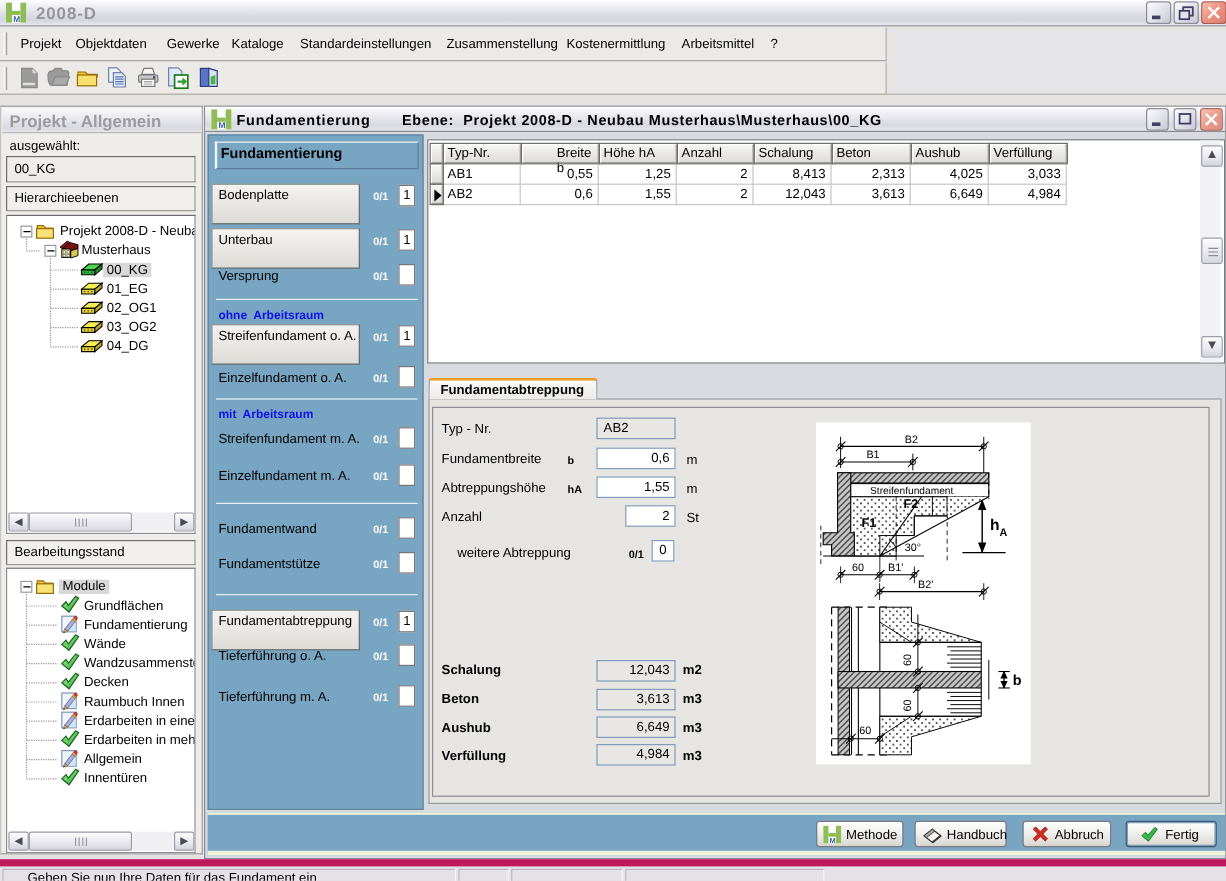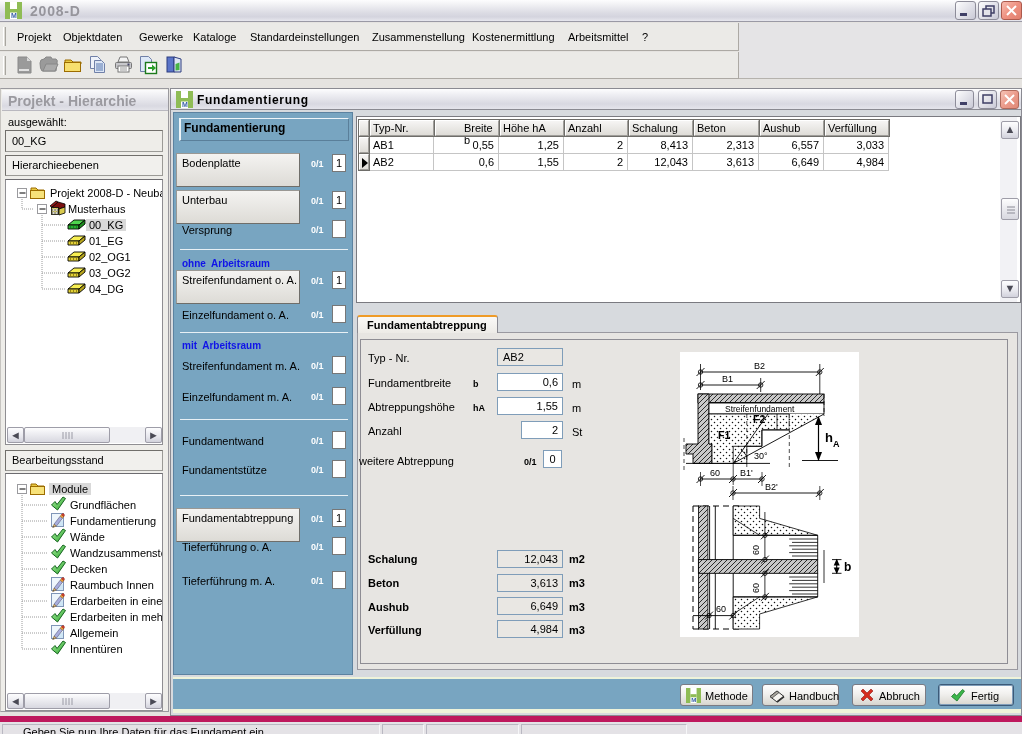--- a/index.html
+++ b/index.html
@@ -166,21 +166,21 @@
     <g transform="translate(166,4)">
       <rect x="1" y="1" width="7" height="15" fill="#5a74c8" stroke="#2c3c80"></rect>
       <polygon points="8,1 15,3 15,16 8,16" fill="#dce4f4" stroke="#2c3c80"></polygon>
       <polygon points="9.5,8 13.5,6.5 13.5,14 9.5,14.5" fill="#46b446"></polygon>
     </g>
   </svg>
 </div>
 <div class="abs" id="topright"></div>
 
 <div class="abs" id="leftpanel">
-  <div class="abs" id="lp-title">Projekt - Hierarchie</div>
+  <div class="abs" id="lp-title">Projekt - Allgemein</div>
   <div class="abs" style="left:7px;top:27px;">ausgewählt:</div>
   <div class="abs sunkbox" style="left:4px;top:41px;width:158px;height:22px;padding:4px 0 0 6px;">00_KG</div>
   <div class="abs sunkbox" style="left:4px;top:66px;width:158px;height:21px;padding:3px 0 0 6px;background:#f1f0ed;">Hierarchieebenen</div>
   <div class="abs treebox" id="tree1" style="left:4px;top:90px;width:158px;height:266px;overflow:hidden;">
     <svg width="158" height="250" style="position:absolute;left:0;top:0">
       <g fill="none" stroke="#9a9a9a" stroke-dasharray="1,1">
         <line x1="16" y1="13" x2="16" y2="29"></line>
           <line x1="16" y1="29" x2="28" y2="29"></line>
         <line x1="36" y1="29" x2="36" y2="109"></line>
         <line x1="36" y1="45" x2="60" y2="45"></line>
@@ -387,20 +387,21 @@
 <div class="abs" id="mainwin">
   <div class="abs" id="mw-title">
     <svg class="abs" style="left:5px;top:2px" width="17" height="17" viewBox="0 0 17 17">
       <rect x="0" y="0" width="17" height="17" fill="#fff"></rect>
       <rect x="0" y="0" width="5" height="17" fill="#8fbc55"></rect>
       <rect x="12" y="0" width="5" height="17" fill="#8fbc55"></rect>
       <rect x="5" y="7" width="7" height="3.5" fill="#8fbc55"></rect>
       <text x="6" y="16" font-size="7" font-weight="bold" fill="#3a62a8" font-family="Liberation Sans">M</text>
     </svg>
     <span class="abs" style="left:26px;top:4px;font-weight:bold;font-size:12px;letter-spacing:0.7px;">Fundamentierung</span>
+    <span class="abs" style="left:164px;top:4px;font-weight:bold;font-size:12px;letter-spacing:0.55px;">Ebene:&nbsp; Projekt 2008-D - Neubau Musterhaus\Musterhaus\00_KG</span>
     <div class="abs capbtn" style="left:784px;top:1px;width:19px;">
         <svg width="17" height="17">
           <rect x="4" y="11" width="7" height="3" fill="#3f3f66"></rect>
         </svg>
       </div>
     <div class="abs capbtn" style="left:807px;top:1px;width:19px;">
         <svg width="17" height="17">
           <rect x="4" y="4" width="9" height="8" fill="none" stroke="#3f3f66" stroke-width="1.5"></rect>
         </svg>
       </div>
@@ -478,21 +479,21 @@
           <polygon points="1,1 7,6 1,11" fill="#000"></polygon>
         </svg>
       </div>
 
     <div class="td" style="left:13px;top:20px;width:64px;height:17px;padding-left:3px;">AB1</div>
     <div class="td" style="left:77px;top:20px;width:65px;height:17px;text-align:right;padding-right:4px;">0,55</div>
     <div class="td" style="left:142px;top:20px;width:65px;height:17px;text-align:right;padding-right:4px;">1,25</div>
     <div class="td" style="left:207px;top:20px;width:64px;height:17px;text-align:right;padding-right:4px;">2</div>
     <div class="td" style="left:271px;top:20px;width:65px;height:17px;text-align:right;padding-right:4px;">8,413</div>
     <div class="td" style="left:336px;top:20px;width:66px;height:17px;text-align:right;padding-right:4px;">2,313</div>
-    <div class="td" style="left:402px;top:20px;width:65px;height:17px;text-align:right;padding-right:4px;">6,557</div>
+    <div class="td" style="left:402px;top:20px;width:65px;height:17px;text-align:right;padding-right:4px;">4,025</div>
     <div class="td" style="left:467px;top:20px;width:65px;height:17px;text-align:right;padding-right:4px;">3,033</div>
 
     <div class="td" style="left:13px;top:37px;width:64px;height:17px;padding-left:3px;">AB2</div>
     <div class="td" style="left:77px;top:37px;width:65px;height:17px;text-align:right;padding-right:4px;">0,6</div>
     <div class="td" style="left:142px;top:37px;width:65px;height:17px;text-align:right;padding-right:4px;">1,55</div>
     <div class="td" style="left:207px;top:37px;width:64px;height:17px;text-align:right;padding-right:4px;">2</div>
     <div class="td" style="left:271px;top:37px;width:65px;height:17px;text-align:right;padding-right:4px;">12,043</div>
     <div class="td" style="left:336px;top:37px;width:66px;height:17px;text-align:right;padding-right:4px;">3,613</div>
     <div class="td" style="left:402px;top:37px;width:65px;height:17px;text-align:right;padding-right:4px;">6,649</div>
     <div class="td" style="left:467px;top:37px;width:65px;height:17px;text-align:right;padding-right:4px;">4,984</div>
@@ -510,21 +511,21 @@
     </div>
   </div>
 
   <div class="abs" style="left:186px;top:226px;width:141px;height:18px;background:linear-gradient(to bottom,#faf9f7,#edebe7);border:1px solid #8a8a92;border-bottom:none;border-top:2px solid #ef9b28;border-radius:3px 3px 0 0;font-weight:bold;padding:2px 0 0 9px;z-index:3;">Fundamentabtreppung</div>
   <div class="abs" style="left:186px;top:243px;width:661px;height:338px;background:#e7e5e2;border:1px solid #9a99a0;z-index:2;" id="tabpage">
     <div class="abs" style="left:2px;top:6px;width:648px;height:325px;border:1px solid #8e8d94;"></div>
     <div class="formlabel" style="left:10px;top:19px;">Typ - Nr.</div>
     <div class="formlabel" style="left:10px;top:44px;">Fundamentbreite</div>
     <div class="formlabel" style="left:10px;top:68px;">Abtreppungshöhe</div>
     <div class="formlabel" style="left:10px;top:92px;">Anzahl</div>
-    <div class="formlabel" style="left:1px;top:122px;text-align:center;">weitere Abtreppung</div>
+    <div class="formlabel" style="left:23px;top:122px;text-align:center;">weitere Abtreppung</div>
     <div class="formlabel" style="left:10px;top:220px;font-weight:bold;">Schalung</div>
     <div class="formlabel" style="left:10px;top:244px;font-weight:bold;">Beton</div>
     <div class="formlabel" style="left:10px;top:268px;font-weight:bold;">Aushub</div>
     <div class="formlabel" style="left:10px;top:291px;font-weight:bold;">Verfüllung</div>
     <div class="formlabel" style="left:115px;top:46px;font-size:9px;font-weight:bold;">b</div>
     <div class="formlabel" style="left:115px;top:70px;font-size:9px;font-weight:bold;">hA</div>
     <div class="formlabel" style="left:166px;top:124px;font-size:9px;font-weight:bold;">0/1</div>
     <div class="formbox ro" style="left:139px;top:15px;width:66px;height:18px;text-align:left;padding-left:5px;">AB2</div>
     <div class="formbox" style="left:139px;top:40px;width:66px;height:18px;">0,6</div>
     <div class="formbox" style="left:139px;top:64px;width:66px;height:18px;">1,55</div>

